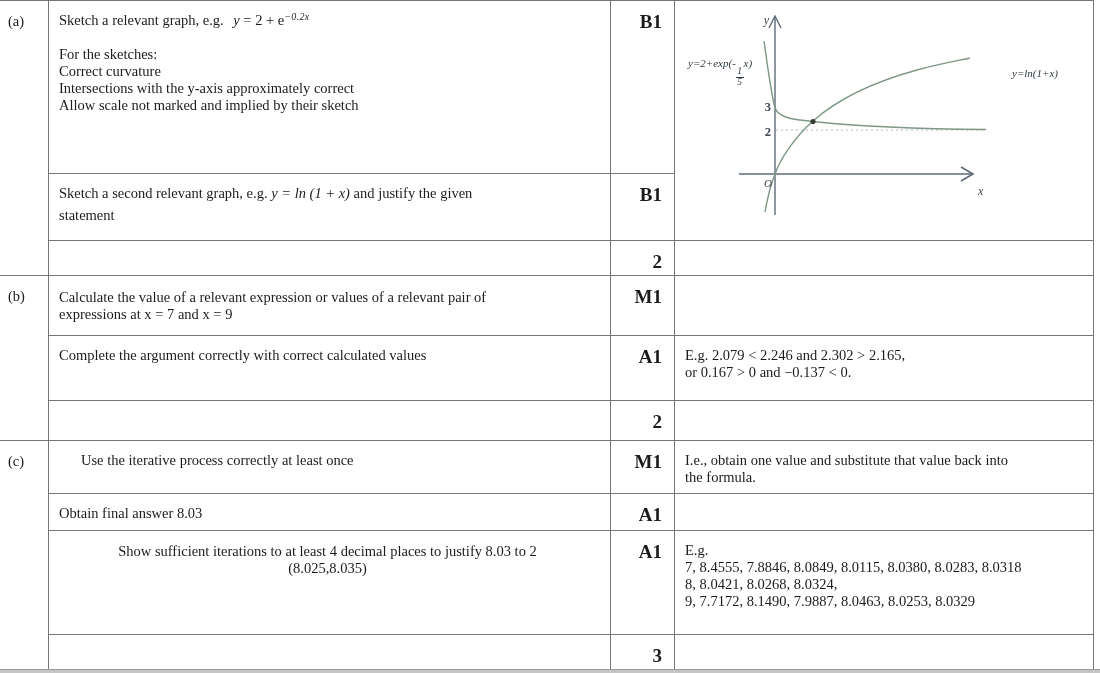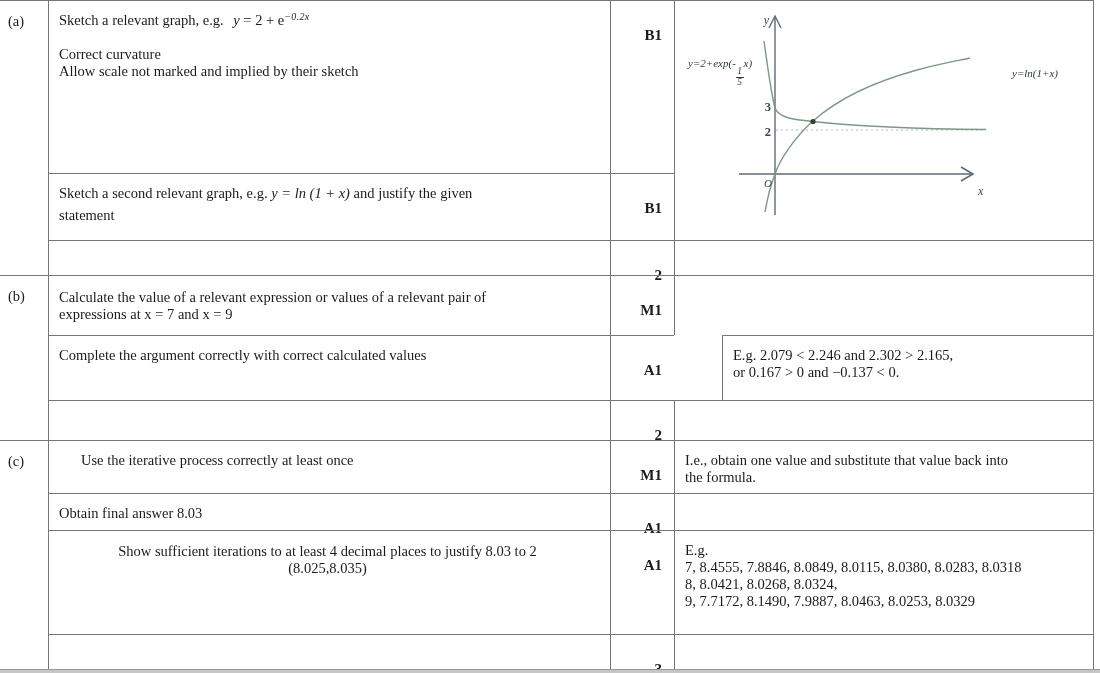--- a/index.html
+++ b/index.html
@@ -15,21 +15,21 @@
     grid-template-columns:48px 562px 64px 420px;
     grid-template-rows:173px 67px 35px 60px 65px 40px 53px 37px 104px 35px;
   }
 
   .cell { border-top:1px solid #767676; border-left:1px solid #767676; }
   .cell.no-left { border-left:none; }
   .cell.right-edge { border-right:1px solid #767676; }
 
   .part-cell { padding:12px 2px 0 8px; font-size:14.5px; }
   .desc-cell { padding:11px 14px 0 10px; font-size:14.5px; line-height:17px; }
-  .mark-cell { padding:26px 12px 0 2px; font-size:15px; font-weight:bold; text-align:right; }
+  .mark-cell { padding:10px 12px 0 2px; font-size:19px; font-weight:bold; text-align:right; }
   .comment-cell { padding:11px 10px 0 10px; font-size:14.5px; line-height:17px; }
 
   .gap-block { margin-top:16px; }
   .mvar { font-style:italic; }
   sup.fsup { font-size:10px; font-style:italic; vertical-align:baseline; position:relative; top:-5px; letter-spacing:0.3px; }
 
   .graph-cell { position:relative; }
   .graph-label { position:absolute; font-size:11px; font-style:italic; color:#2e3a40; white-space:nowrap; }
   .frac { display:inline-flex; flex-direction:column; align-items:center; vertical-align:-7px; font-size:9.5px; line-height:1.05; font-style:italic; }
   .frac .num { border-bottom:1px solid #2e3a40; padding:0 1.5px; }
@@ -54,21 +54,23 @@
     <div class="cell no-left part-cell" style="grid-row:7/11; grid-column:1;">
       <span>(c)</span>
     </div>
 
     <div class="cell desc-cell" style="grid-row:1; grid-column:2;">
       <div>
         <span>Sketch a relevant graph, e.g.</span>
         <span class="mvar" style="margin-left:6px;">y</span><span> = 2 + e</span><sup class="fsup">−0.2x</sup>
       </div>
       <div class="gap-block">
+        <div>For the sketches:</div>
         <div>Correct curvature</div>
+        <div>Intersections with the y-axis approximately correct</div>
         <div>Allow scale not marked and implied by their sketch</div>
       </div>
     </div>
 
     <div class="cell desc-cell" style="grid-row:2; grid-column:2;">
       <div>
         <span>Sketch a second relevant graph, e.g. </span><span class="mvar">y = ln (1 + x)</span><span> and justify the given</span>
       </div>
       <div style="margin-top:5px;">statement</div>
     </div>
@@ -140,21 +142,21 @@
             <span class="num">1</span>
             <span class="den">5</span>
           </span><span>x)</span>
       </div>
       <div class="graph-label" style="left:299px; top:66px;margin-left:38px;">y=ln(1+x)</div>
     </div>
 
     <div class="cell right-edge comment-cell" style="grid-row:3; grid-column:4;"></div>
     <div class="cell right-edge comment-cell" style="grid-row:4; grid-column:4;"></div>
 
-    <div class="cell right-edge comment-cell" style="grid-row:5; grid-column:4;margin-left:48px;">
+    <div class="cell right-edge comment-cell" style="grid-row:5; grid-column:4;">
       <div>E.g. 2.079 &lt; 2.246 and  2.302 &gt; 2.165,</div>
       <div>or 0.167 &gt; 0 and −0.137 &lt; 0.</div>
     </div>
 
     <div class="cell right-edge comment-cell" style="grid-row:6; grid-column:4;"></div>
 
     <div class="cell right-edge comment-cell" style="grid-row:7; grid-column:4;">
       <div>I.e., obtain one value and substitute that value back into</div>
       <div>the formula.</div>
     </div>

